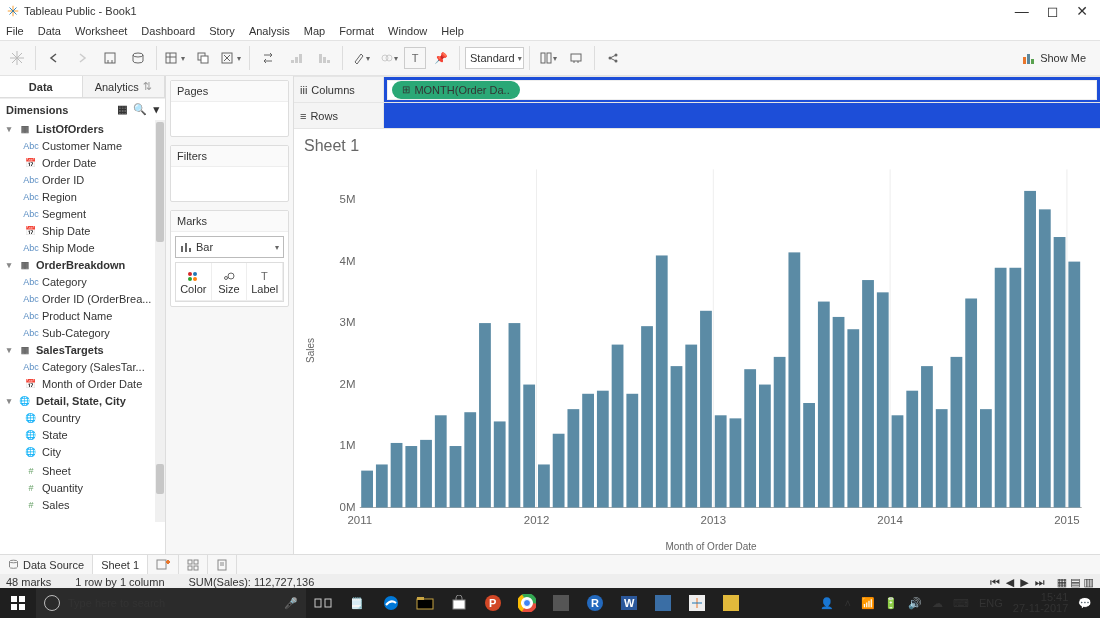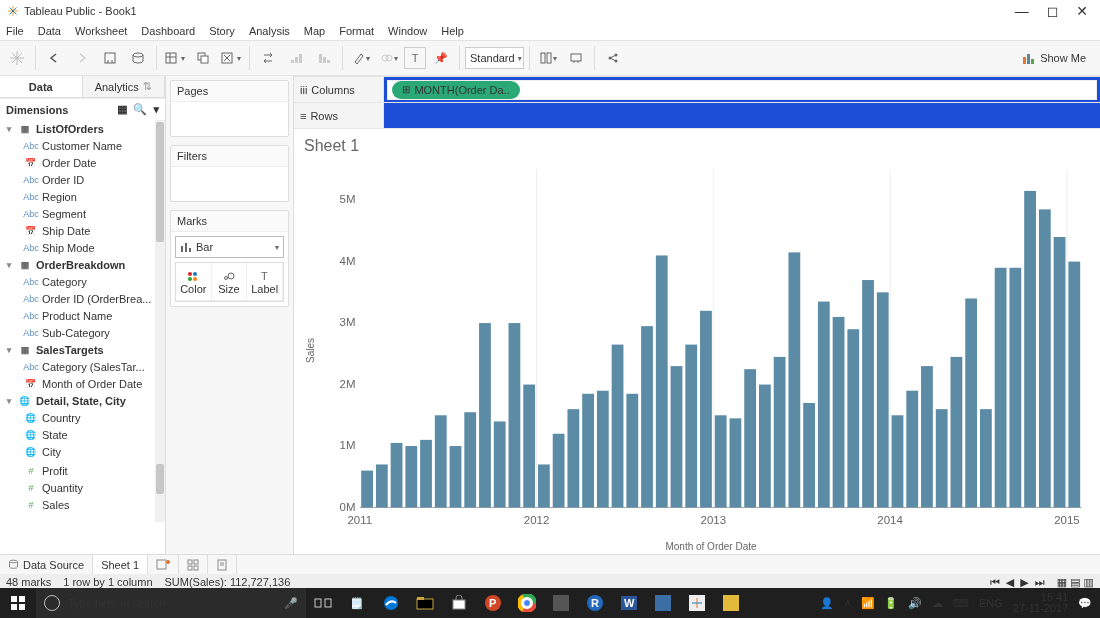--- a/index.html
+++ b/index.html
@@ -64,21 +64,21 @@
 .yaxis-lbl{width:16px;display:flex;align-items:center;justify-content:center}
 .yaxis-lbl span{transform:rotate(-90deg);font-size:10px;color:#666;white-space:nowrap}
 .plot{flex:1;position:relative}
 svg.chart{width:100%;height:100%}
 .xaxis-lbl{text-align:center;font-size:10px;color:#666;padding:2px 0 0 30px}
 
 .bottombar{height:20px;border-top:1px solid #ddd;display:flex;align-items:center;background:#f7f7f7}
 .btab{padding:0 8px;height:100%;display:flex;align-items:center;border-right:1px solid #ddd;font-size:11px;gap:4px}
 .btab.active{background:#fff}
 .statusbar{height:16px;background:#eee;display:flex;align-items:center;padding:0 6px;font-size:10px;color:#555;gap:14px;justify-content:space-between}
-.statusbar .left{display:flex;gap:12px}
+.statusbar .left{display:flex;gap:24px}
 .statusbar .right{display:flex;gap:6px;align-items:center;color:#aaa}
 
 .taskbar{position:absolute;left:0;right:0;bottom:0;height:30px;background:#1f1f1f;display:flex;align-items:center;color:#fff}
 .taskbar .start{width:36px;display:flex;align-items:center;justify-content:center}
 .taskbar .search{flex:0 0 270px;height:30px;background:#2b2b2b;display:flex;align-items:center;padding:0 8px;gap:8px;color:#ccc;font-size:12px}
 .taskbar .tray{margin-left:auto;display:flex;align-items:center;gap:10px;padding:0 8px;font-size:11px;color:#ddd}
 .taskbar .apps{display:flex;align-items:center;height:100%}
 .taskbar .app{width:34px;height:30px;display:flex;align-items:center;justify-content:center}
 .clock{display:flex;flex-direction:column;align-items:flex-end;font-size:10px;line-height:11px}
 </style>
@@ -358,21 +358,21 @@
           </div>
         </div>
       <div class="vscroll">
           <div class="vthumb" style="top:2px;height:120px"></div>
         </div>
     </div>
     <div class="tree" style="height:60px">
       <div id="meas-tree">
           <div class="trow" style="padding-left: 24px;">
             <span class="ic num">#</span>
-            <span>Profit</span>
+            <span>Sheet</span>
           </div>
           <div class="trow" style="padding-left: 24px;">
             <span class="ic num">#</span>
             <span>Quantity</span>
           </div>
           <div class="trow" style="padding-left: 24px;">
             <span class="ic num">#</span>
             <span>Sales</span>
           </div>
         </div>

